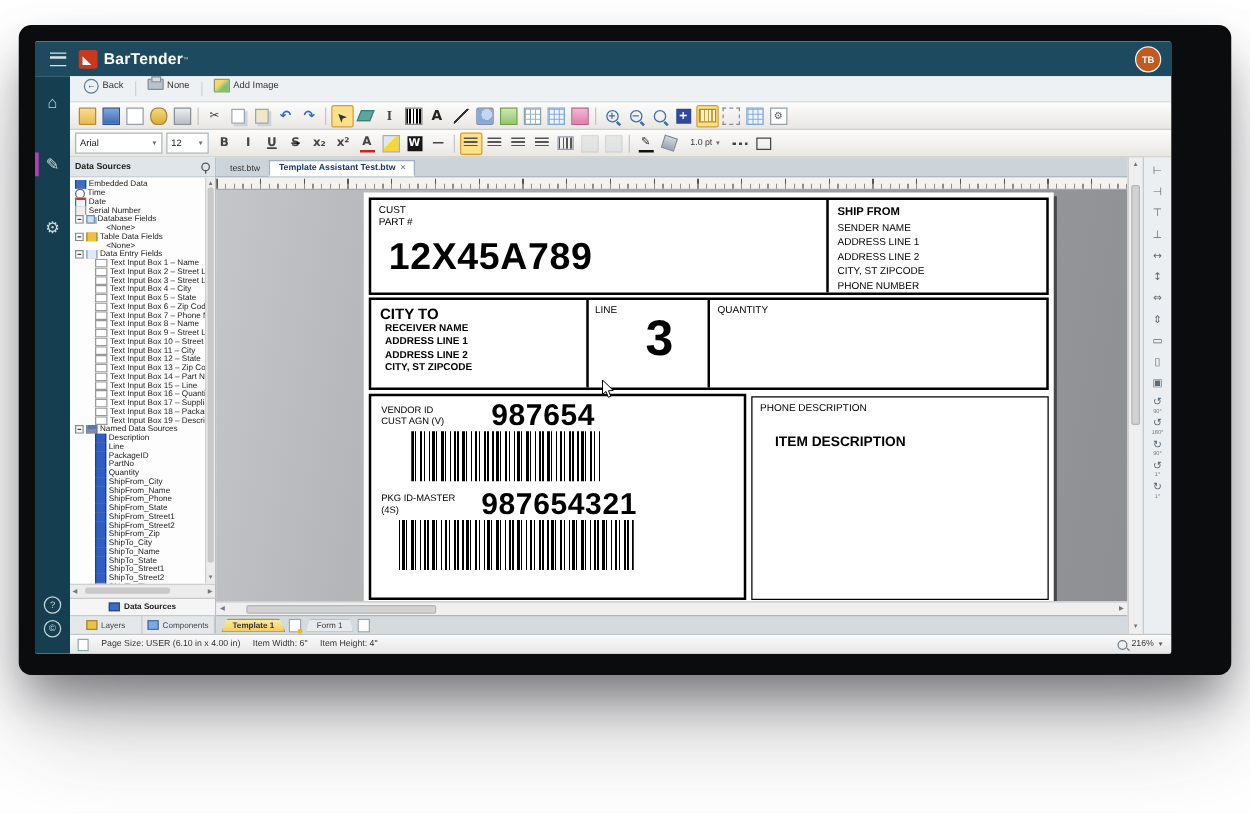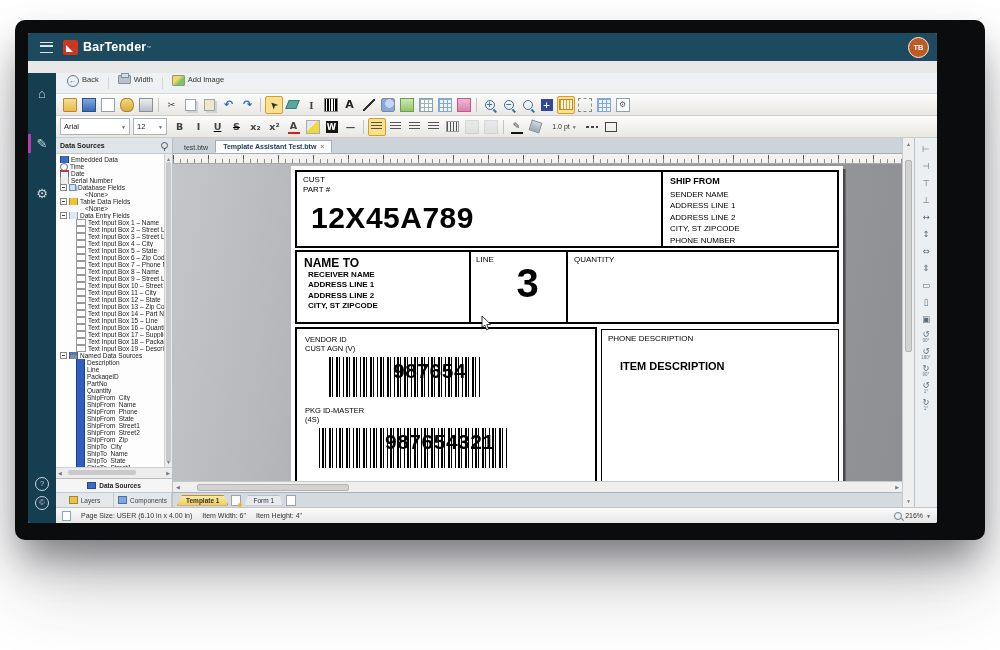--- a/index.html
+++ b/index.html
@@ -2,21 +2,21 @@
 <html><head>
 <meta charset="utf-8">
 <style>
   html,body{margin:0;padding:0;background:#fff;}
   .stage{position:relative;width:1000px;height:650px;background:#fff;overflow:hidden;
          font-family:"Liberation Sans","DejaVu Sans",sans-serif;-webkit-font-smoothing:antialiased;}
   
   .monitor{position:absolute;left:15px;top:20px;width:970px;height:520px;background:#0b0c0e;
            border-radius:10px;box-shadow:0 22px 38px -6px rgba(40,40,45,.5),0 48px 75px -10px rgba(40,40,45,.28);}
   .screen{position:absolute;left:13px;top:13px;width:909px;height:490px;background:#e8e8e8;overflow:hidden;border-radius:2px;
-          display:flex;flex-direction:column;gap:12px;}
+          display:flex;flex-direction:column;}
   
   .titlebar{height:28px;background:#1d4a5f;display:flex;align-items:center;padding:0 8px;flex:none;}
   .hamburger{width:13px;height:9px;margin:0 10px 0 4px;border-top:1.5px solid #d6e4ec;border-bottom:1.5px solid #d6e4ec;position:relative;}
   .hamburger::after{content:"";position:absolute;left:0;right:0;top:2.7px;height:1.5px;background:#d6e4ec;}
   .logo-mark{width:15px;height:15px;background:#c8391f;border-radius:2px;position:relative;margin-right:5px;}
   .logo-mark::after{content:"";position:absolute;left:3px;bottom:3px;border-left:7px solid #fff;border-top:7px solid transparent;}
   .logo-text{color:#fff;font-size:12.5px;font-weight:700;letter-spacing:.2px;}
   .tm{color:#cdd;font-size:4.5px;vertical-align:super;}
   .avatar{margin-left:auto;width:19px;height:19px;border-radius:50%;background:#c05a21;border:1.5px solid #f2f2f2;
           color:#fff;font-size:7.5px;font-weight:700;display:flex;align-items:center;justify-content:center;}
@@ -177,21 +177,21 @@
   .st-title{font-size:12px;font-weight:800;}
   .st-line{font-size:8px;font-weight:800;line-height:1.3;margin-left:4px;}
   .cellD{width:97px;border-left:2px solid #000;padding:3px 5px;box-sizing:border-box;position:relative;}
   .line-val{font-size:40px;font-weight:800;text-align:center;margin-top:-4px;padding-left:18px;}
   .cellE{flex:1;border-left:2px solid #000;padding:3px 6px;box-sizing:border-box;}
   .qty-val{font-size:27px;font-weight:800;margin:10px 0 0 2px;letter-spacing:.5px;}
   .r3{flex:1;display:flex;margin-top:3px;min-height:0;}
   .vbox{width:302px;border:2px solid #000;box-sizing:border-box;padding:6px 8px;flex:none;}
   .vgroup{position:relative;}
   .vlbl{font-size:7.5px;line-height:1.25;}
-  .vval{position:absolute;left:88px;top:-4px;font-size:21px;font-weight:800;letter-spacing:.5px;margin-top:28px;}
+  .vval{position:absolute;left:88px;top:-4px;font-size:24px;font-weight:800;letter-spacing:.5px;}
   .vval2{left:80px;}
   .barcode{height:40px;margin:3px 0 0 24px;width:152px;
     background:repeating-linear-gradient(90deg,#000 0 2px,#fff 2px 3px,#000 3px 4px,#fff 4px 7px,#000 7px 9px,#fff 9px 10px,#000 10px 11px,#fff 11px 14px,#000 14px 15px,#fff 15px 17px);}
   .barcode.b2{width:188px;margin-left:14px;
     background:repeating-linear-gradient(90deg,#000 0 1px,#fff 1px 3px,#000 3px 5px,#fff 5px 6px,#000 6px 7px,#fff 7px 10px,#000 10px 12px,#fff 12px 13px,#000 13px 14px,#fff 14px 17px);}
   .vgroup+.vgroup{margin-top:9px;}
   .rcol{flex:1;margin-left:4px;display:flex;flex-direction:column;min-height:0;}
   .master{border:3px solid #000;height:90px;box-sizing:border-box;padding:2px 8px;font-size:26px;font-weight:800;line-height:1.0;flex:none;}
   .descbox{flex:1;border:1.5px solid #000;margin-top:2px;box-sizing:border-box;padding:4px 6px;}
   .item-desc{font-size:11px;font-weight:800;margin:16px 0 0 12px;}
@@ -250,21 +250,21 @@
       <div class="main">
 
         <div class="quickbar">
           <span class="qbtn">
             <span class="qcirc">←</span>
             <span>Back</span>
           </span>
           <span class="qsep"></span>
           <span class="qbtn">
             <span class="qprint"></span>
-            <span>Width</span>
+            <span>None</span>
           </span>
           <span class="qsep"></span>
           <span class="qbtn">
             <span class="qimg"></span>
             <span>Add Image</span>
           </span>
         </div>
 
         <div class="tbar">
 
@@ -798,21 +798,21 @@
                     <div class="sf-line">SENDER NAME</div>
                           <div class="sf-line">ADDRESS LINE 1</div>
                           <div class="sf-line">ADDRESS LINE 2</div>
                           <div class="sf-line">CITY, ST ZIPCODE</div>
                           <div class="sf-line">PHONE NUMBER</div>
                         </div>
                   </div>
                 </div>
                 <div class="r2">
                   <div class="cellC">
-                    <div class="st-title">NAME TO</div>
+                    <div class="st-title">CITY TO</div>
                     <div>
 
                     <div class="st-line">RECEIVER NAME</div>
                           <div class="st-line">ADDRESS LINE 1</div>
                           <div class="st-line">ADDRESS LINE 2</div>
                           <div class="st-line">CITY, ST ZIPCODE</div>
                         </div>
                   </div>
                   <div class="cellD">
                     <div class="lbl">LINE</div>

